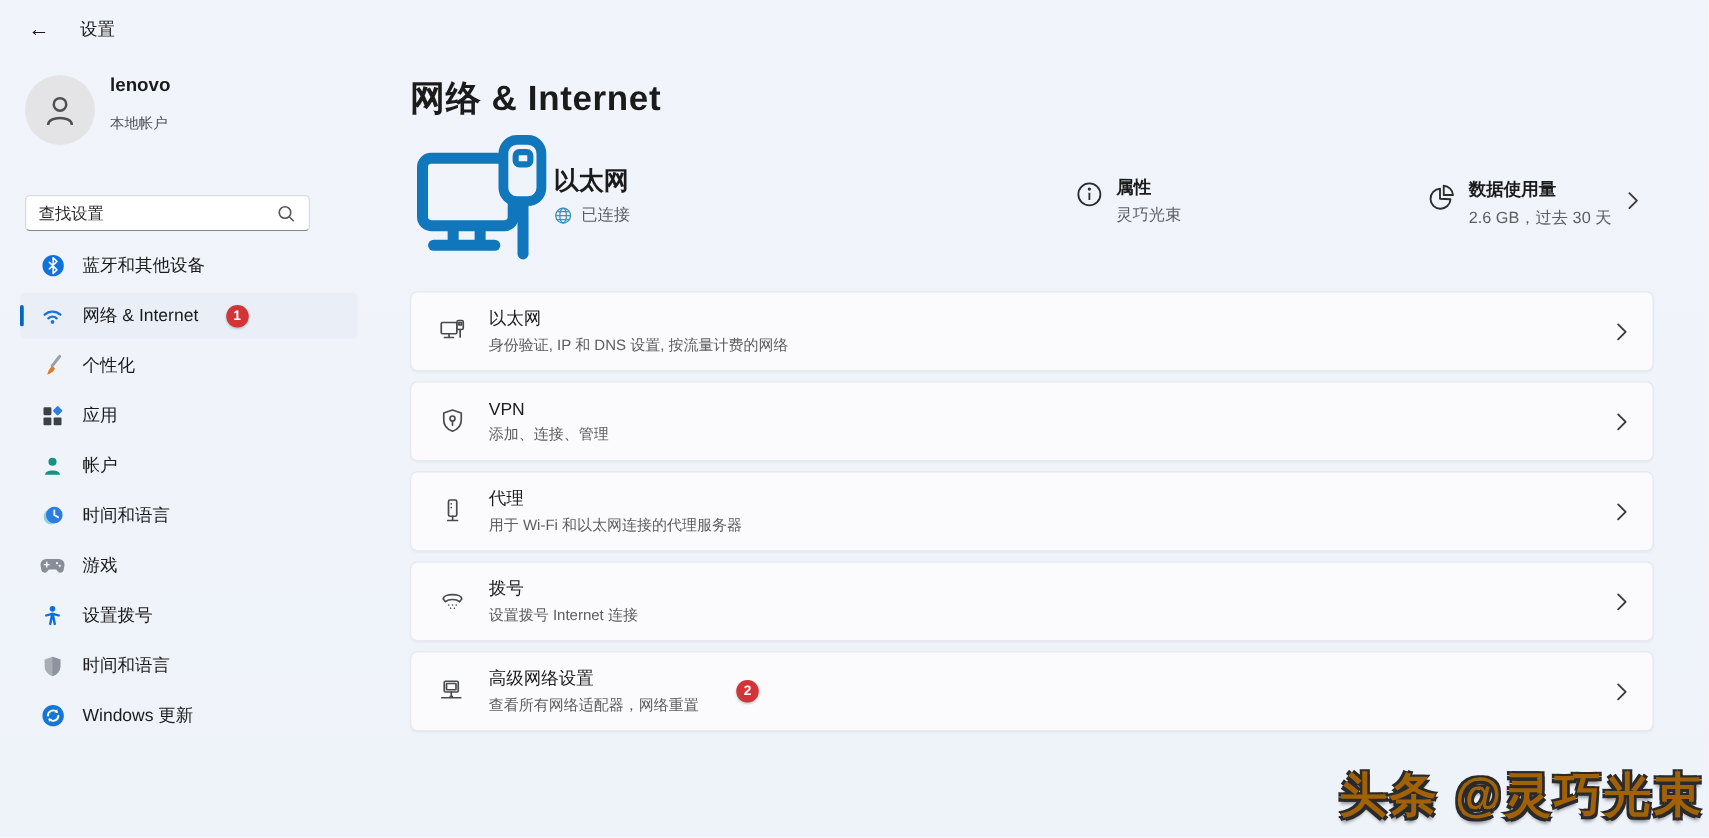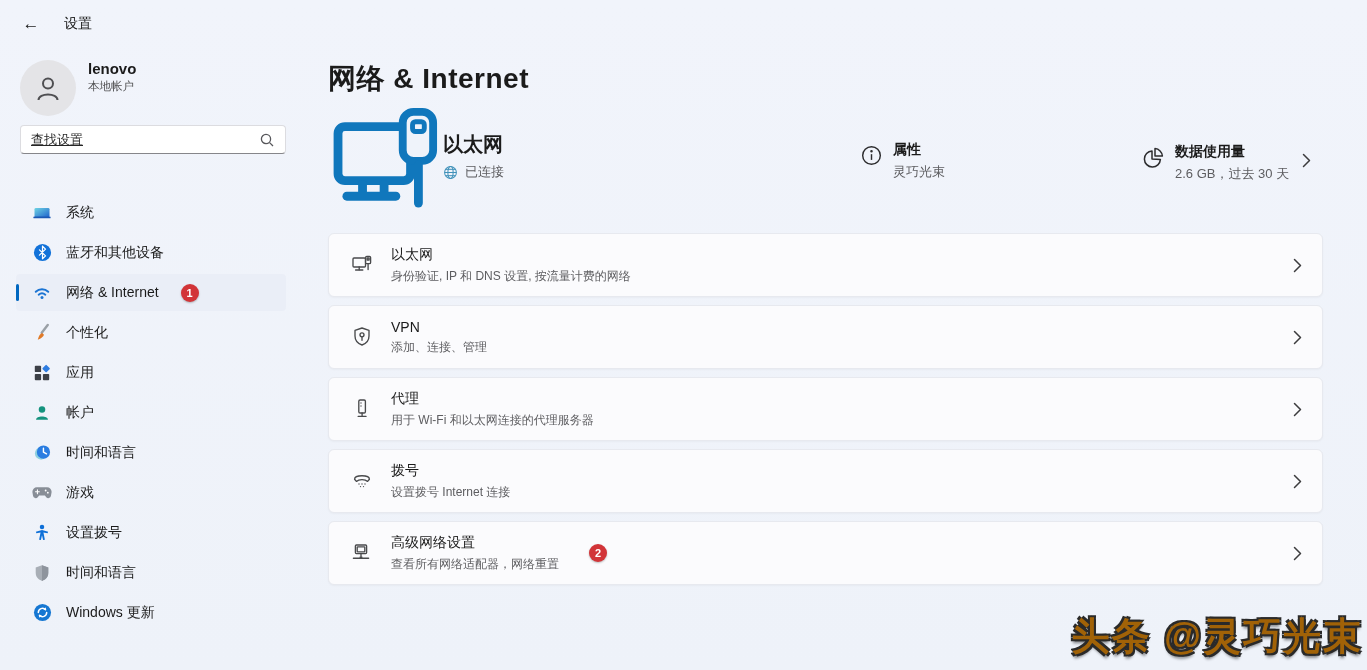--- a/index.html
+++ b/index.html
@@ -12,24 +12,24 @@
   
   .titlebar { position:absolute; top:12px; left:16px; display:flex; align-items:center; gap:18px; }
   .back-btn { width:30px; height:24px; display:flex; align-items:center; justify-content:center;
               font-size:17px; color:#1b1b1b; border-radius:4px; cursor:pointer; }
   .app-title { font-size:14px; }
   
   .sidebar { position:absolute; left:0; top:48px; width:300px; }
   .profile { position:absolute; left:20px; top:12px; display:flex; align-items:flex-start; gap:12px; cursor:pointer; }
   .avatar { width:56px; height:56px; border-radius:50%; background:#e4e4e7; display:flex; align-items:center; justify-content:center; }
   .profile-name { font-size:15px; font-weight:bold; }
-  .profile-type { font-size:11.5px; color:#505052; margin-top:2px; }
-  .searchbox { position:absolute; left:20px; top:77px; width:266px; height:29px;
+  .profile-type { font-size:11.5px; color:#505052; margin-top:14px; }
+  .searchbox { position:absolute; left:20px; top:108px; width:228px; height:29px;
                background:#ffffff; border:1px solid #dcdce0; border-bottom:1px solid #86868a;
-               border-radius:4px; display:flex; align-items:center; padding:0 10px;text-decoration:underline; }
+               border-radius:4px; display:flex; align-items:center; padding:0 10px; }
   .searchbox input { flex:1; border:none; outline:none; font-size:13px; background:transparent;
                      font-family:inherit; color:#1b1b1b; }
   .searchbox input::placeholder { color:#1b1b1b; opacity:.95; }
   .nav { position:absolute; left:16px; top:146px; width:270px; }
   .nav-item { position:relative; height:37px; margin-bottom:3px; display:flex; align-items:center;
               gap:14px; padding-left:16px; border-radius:4px; font-size:14px; cursor:pointer; }
   .nav-item.selected { background:#eaeef7; }
   .nav-item.selected::before { content:""; position:absolute; left:0; top:10px; width:3px; height:17px;
               background:#0067c0; border-radius:2px; }
   .nav-ic { width:20px; height:20px; flex:0 0 20px; display:flex; align-items:center; justify-content:center; }
@@ -91,35 +91,20 @@
   <div class="searchbox">
     <input type="text" placeholder="查找设置" style="">
     <svg width="16" height="16" viewBox="0 0 16 16" fill="none" stroke="#57575b" stroke-width="1.3">
       <circle cx="7" cy="7" r="4.6"></circle>
         <line x1="10.6" y1="10.6" x2="14" y2="14"></line>
     </svg>
   </div>
 
   <div class="nav">
 
-    <div class="nav-item">
-      <span class="nav-ic">
-        <svg width="20" height="20" viewBox="0 0 24 24">
-          <defs>
-              <linearGradient id="gSys" x1="0" y1="0" x2="1" y2="1">
-            <stop offset="0" stop-color="#6fd4e4"></stop>
-                <stop offset="1" stop-color="#1f63cc"></stop>
-              </linearGradient>
-            </defs>
-          <rect x="3" y="6" width="18" height="11" rx="1.6" fill="url(#gSys)"></rect>
-          <rect x="1.6" y="16.2" width="20.8" height="2.2" rx="1.1" fill="#1b57b4"></rect>
-        </svg>
-        </span>
-      <span>系统</span>
-    </div>
 
     <div class="nav-item">
       <span class="nav-ic">
         <svg width="19" height="19" viewBox="0 0 20 20">
           <circle cx="10" cy="10" r="9" fill="#1272d9"></circle>
           <path d="M10 3.4 V16.6 M10 3.4 L13.2 6.4 L6.8 12.8 M10 16.6 L13.2 13.6 L6.8 7.2" stroke="#fff" stroke-width="1.3" fill="none" stroke-linejoin="round" stroke-linecap="round"></path>
         </svg>
         </span>
       <span>蓝牙和其他设备</span>
     </div>

